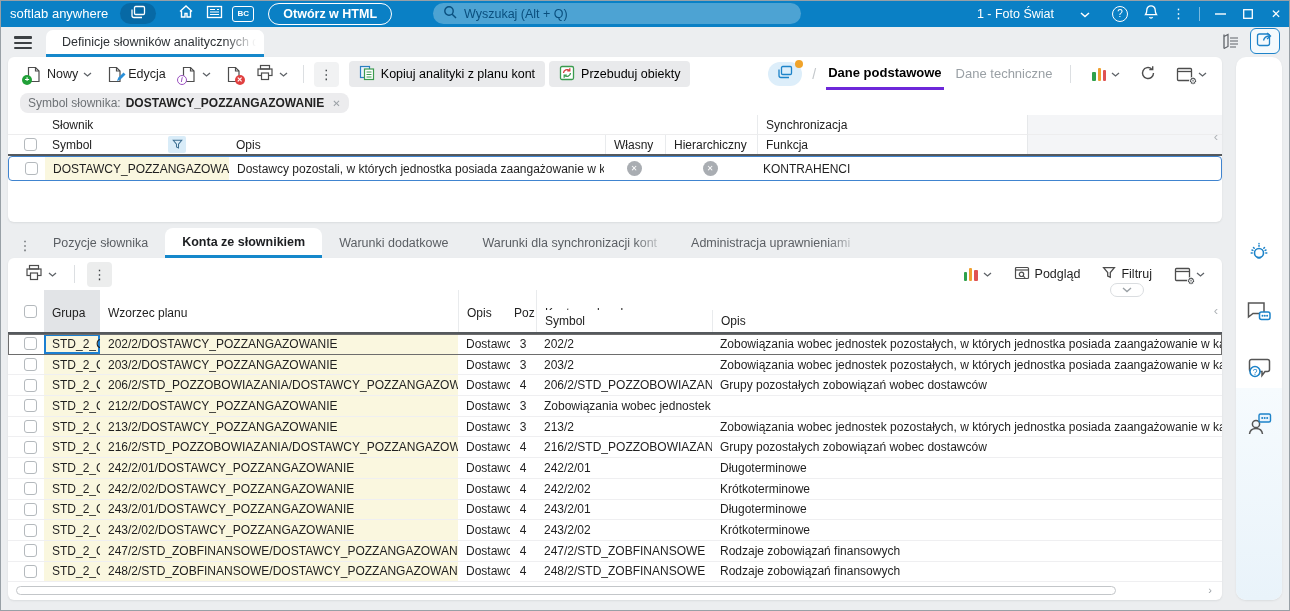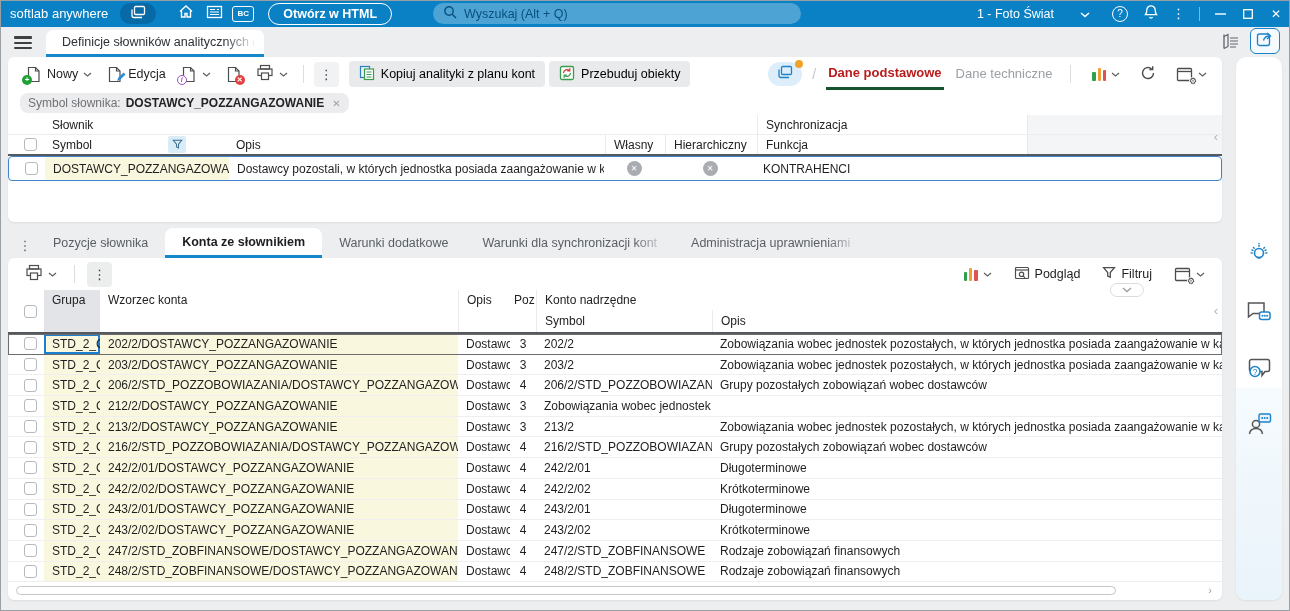--- a/index.html
+++ b/index.html
@@ -51,21 +51,21 @@
   .bdg { position:absolute; width:10px; height:10px; border-radius:50%; color:#fff; font-size:8px; line-height:10px; text-align:center; font-weight:700; }
   .bdg.plus { background:#21a038; left:-3px; bottom:-2px; }
   .bdg.info { background:#fff; border:1.3px solid #9b51c0; color:#9b51c0; left:-3px; bottom:-2px; font-style:italic; font-size:7px; line-height:8px; }
   .bdg.del  { background:#e04040; right:-3px; bottom:-2px; font-size:7px; }
   .pencil { position:absolute; right:-3px; bottom:-2px; }
   .toolbar1-right { margin-left:auto; display:flex; align-items:center; gap:10px; }
   .ws-circle { width:34px; height:24px; background:#ddeefa; border-radius:12px; display:flex; align-items:center; justify-content:center; color:#1d83c9; position:relative; cursor:pointer; }
   .ws-dot { position:absolute; top:-2px; right:-1px; width:8px; height:8px; border-radius:50%; background:#f0a32a; }
   .slash { color:#c3c7cb; font-size:14px; }
   .view-tab { font-size:13px; padding:6px 2px 7px; cursor:pointer; white-space:nowrap; }
-  .view-tab.active { font-weight:700; color:#b91c1c; border-bottom:3px solid #14532d; }
+  .view-tab.active { font-weight:700; color:#000000; border-bottom:3px solid #6d28d9; }
   .view-tab.inactive { color:#9aa0a5; }
   .bars { display:flex; align-items:flex-end; gap:2px; height:14px; }
   .bars i { width:3.2px; border-radius:1px; display:block; }
   .bars .b1 { height:9px; background:#2fa14c; } .bars .b2 { height:13px; background:#f0a030; } .bars .b3 { height:11px; background:#e05252; }
   .wingear { position:relative; display:flex; }
   .wingear .gear { position:absolute; right:-4px; bottom:-4px; font-size:9px; color:#3c4043; background:#fff; border-radius:50%; line-height:9px; }
 
   
   .chiprow { height:24px; display:flex; align-items:center; padding-left:12px; }
   .chip { background:#ececee; border-radius:8px; height:20px; display:flex; align-items:center; padding:0 8px; font-size:12px; gap:5px; }
@@ -100,21 +100,21 @@
   .ltab.faded::after { content:""; position:absolute; right:0; top:0; bottom:0; width:40px; background:linear-gradient(90deg,rgba(236,238,240,0),#eceef0 85%); }
 
   
   .toolbar2 { height:32px; display:flex; align-items:center; padding:0 12px; gap:6px; position:relative; }
   .toolbar2-right { margin-left:auto; display:flex; align-items:center; gap:12px; }
   .collapse-pill { position:absolute; right:78px; bottom:-7px; width:34px; height:14px; background:#fff; border:1px solid #dadde0; border-radius:8px; display:flex; align-items:center; justify-content:center; cursor:pointer; z-index:6; }
 
   
   .cols2 { display:grid; grid-template-columns:36px 56px 358px 52px 26px 176px minmax(0,1fr); }
   .g2h { grid-template-rows:20px 22px; border-bottom:2px solid #55595d; }
-  .g2h .hc { align-items:flex-start; padding-top:3px; }
+  .g2h .hc { align-items:flex-start; padding-top:16px; }
   .g2h .hc.mid { align-items:center; padding-top:0; }
   .grupa-h { background:#e2e4e7; }
   .grow { height:20.7px; border-bottom:1px solid #efeff1; cursor:pointer; }
   .grow .c { display:flex; align-items:center; font-size:12px; padding-left:8px; white-space:nowrap; overflow:hidden; }
   .grow .c.poz { justify-content:center; padding-left:0; }
   .grow.selected { outline:1.6px solid #6d6d6d; outline-offset:-1px; border-bottom:1.6px solid #5f6468; }
   .grow .c.focus { box-shadow:inset 0 0 0 2px #1b7fd1; }
 
   
   .hscroll { position:absolute; left:8px; bottom:5px; width:1100px; height:9px; cursor:pointer; }
@@ -483,21 +483,21 @@
           </span>
       </div>
 
       <div style="position:relative">
         <span class="edge-chev" style="right:4px; top:13px;">‹</span>
         <div class="cols2 g2h">
           <div class="hc mid cb-c" style="grid-row:1/3">
               <span class="cb"></span>
             </div>
           <div class="hc grupa-h" style="grid-row:1/3">Grupa</div>
-          <div class="hc" style="grid-row:1/3">Wzorzec konta</div>
+          <div class="hc" style="grid-row:1/3">Wzorzec planu</div>
           <div class="hc bl" style="grid-row:1/3">Opis</div>
           <div class="hc" style="grid-row:1/3; padding-left:4px;">Poz</div>
           <div class="hc bl" style="grid-column:6/8">Konto nadrzędne</div>
           <div class="hc mid bl" style="grid-column:6; grid-row:2">Symbol</div>
           <div class="hc mid bl" style="grid-column:7; grid-row:2">Opis</div>
         </div>
         <div>
   <div class="cols2 grow selected">
     <div class="c cb-c">
                 <span class="cb"></span>

